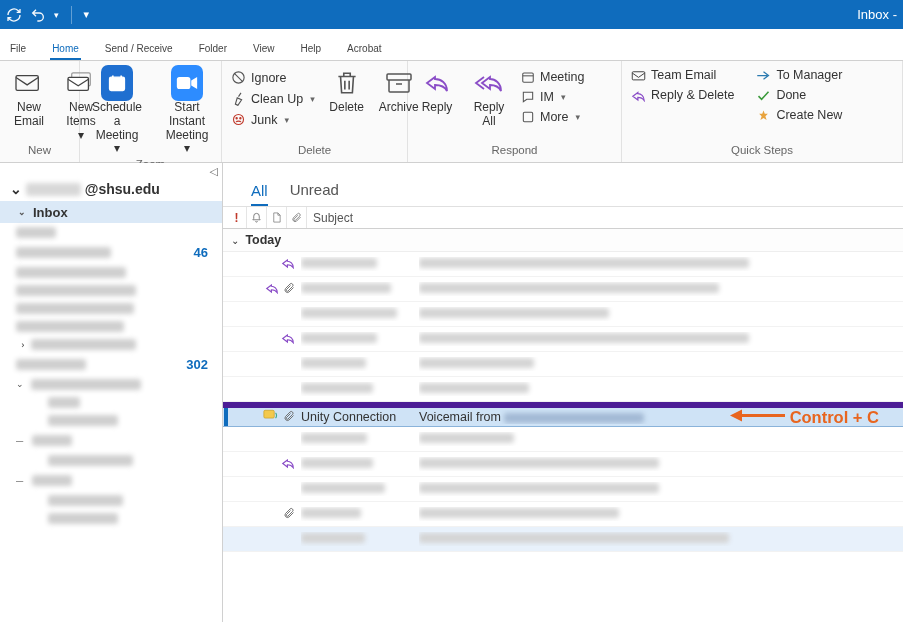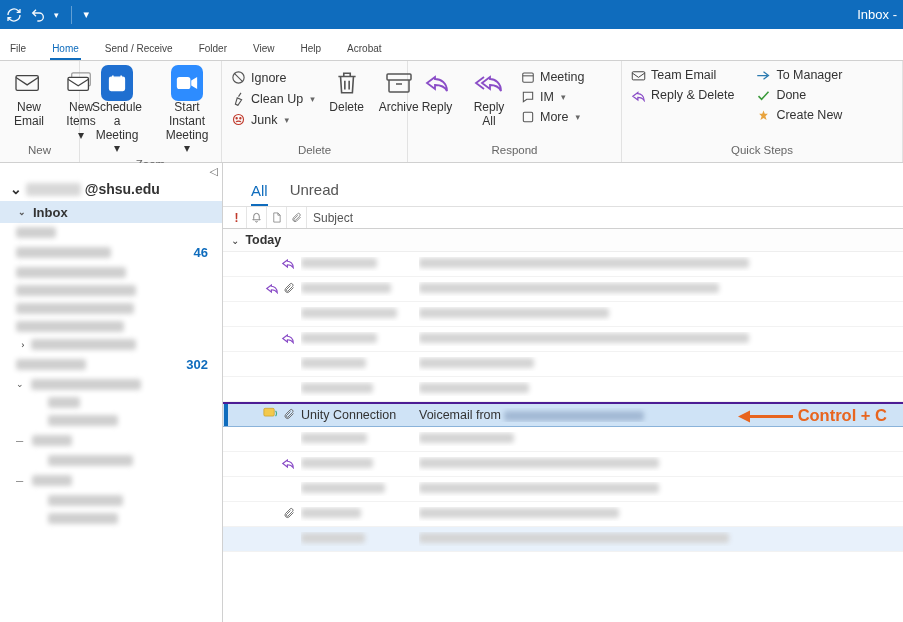--- a/index.html
+++ b/index.html
@@ -155,22 +155,22 @@
     .row.sel-light { background:#e8f1fb; }
     .row .indent { width:78px; display:flex; align-items:center; justify-content:flex-end; gap:4px; padding-right:6px;}
     .row .from { width:118px; font-size:12.5px; color:#333; overflow:hidden; white-space:nowrap;}
     .row .subj { flex:1; font-size:12.5px; color:#333; overflow:hidden; white-space:nowrap; padding-right:8px;}
     .row .blur { display:inline-block; height:10px; background:#d4d4d4; filter: blur(2.5px); border-radius:3px;}
     .reply-ic { color:#8a4dc7; }
     .attach-ic { color:#666;}
     .vm-ic { font-size:12px;}
     
     .annot {
-      position:absolute; right:16px; top:50%; transform:translateY(-50%);
-      display:flex; align-items:flex-end; color:#E8651F; font-weight:700; font-size:16.5px;
+      position:absolute; right:24px; top:50%; transform:translateY(-50%);
+      display:flex; align-items:flex-start; color:#E8651F; font-weight:700; font-size:16.5px;
       pointer-events:none;
       font-family: Calibri, sans-serif;
     }
     .annot svg { margin-right:4px;}
     .leftbar { position:absolute; left:1px; top:0; bottom:0; width:4px; background:#0F6CBD;}
   </style>
 </head>
 <body>
 
 <div class="titlebar">
@@ -545,21 +545,21 @@
         <div class="indent"></div>
         <div class="from"><span class="blur" style="width:65px;font-weight:600;"></span></div>
         <div class="subj"><span class="blur" style="width:115px;font-weight:600;"></span></div>
       </div>
       <div class="row">
         <div class="indent"></div>
         <div class="from"><span class="blur" style="width:72px;font-weight:600;"></span></div>
         <div class="subj"><span class="blur" style="width:110px;font-weight:600;"></span></div>
       </div>
 
-      <div class="row sel" style="border-top:2px solid #4c1d95;border-bottom:1px solid #8ab3da;">
+      <div class="row sel" style="border-top:6px solid #4c1d95;border-bottom:1px solid #8ab3da;">
         <div class="leftbar"></div>
         <div class="indent">
           <span class="vm-ic">
             <svg width="16" height="13" viewBox="0 0 24 20">
                 <rect x="1" y="2" width="16" height="12" rx="2" fill="#F3C94C" stroke="#C89A1C"></rect>
                 <path d="M19 6c2 2 2 6 0 8" fill="none" stroke="#4a8" stroke-width="1.8"></path>
               </svg>
           </span>
           <span class="attach-ic"><svg width="12" height="12" viewBox="0 0 24 24" fill="none" stroke="#666" stroke-width="1.8">
                 <path d="M21 11l-9 9a5 5 0 0 1-7-7l9-9a3.5 3.5 0 0 1 5 5l-9 9a2 2 0 0 1-3-3l8-8"></path>

